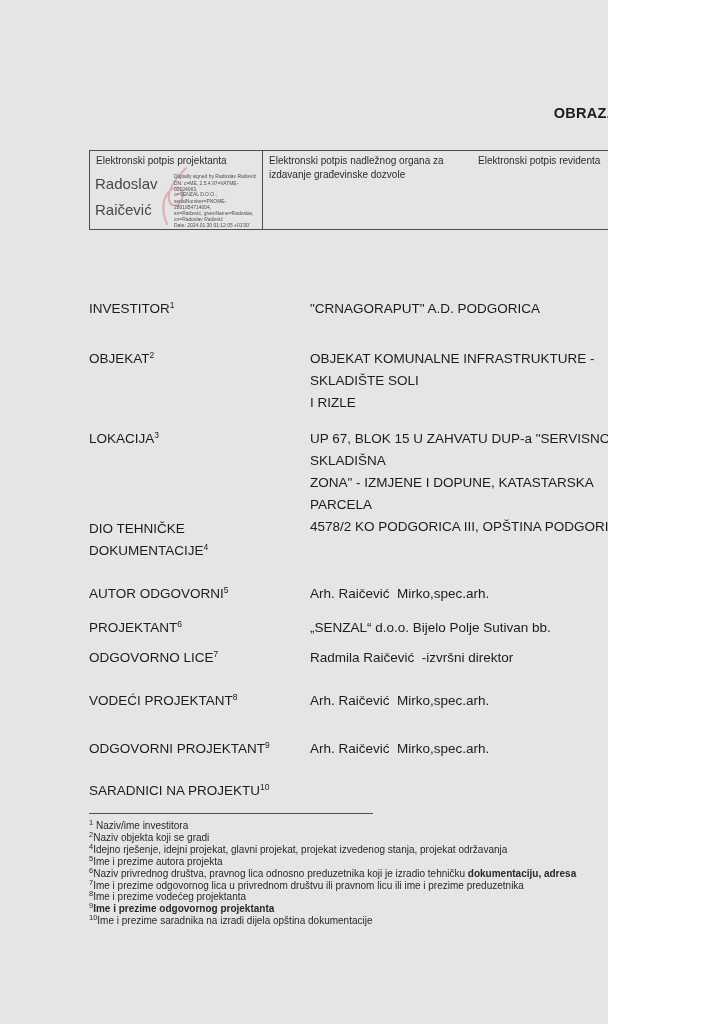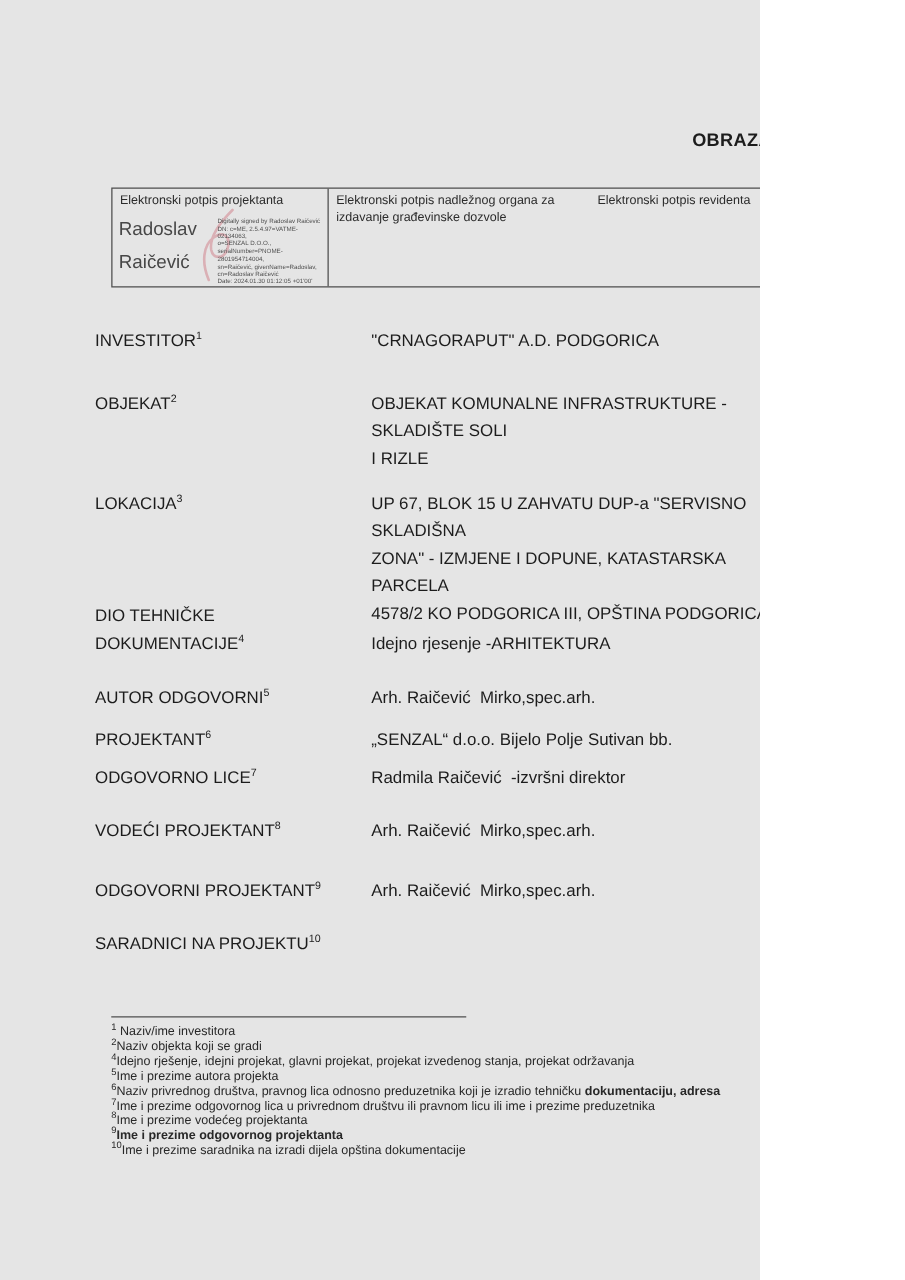--- a/index.html
+++ b/index.html
@@ -26,21 +26,21 @@
     position:absolute;left:5px;top:20px;font-size:15px;line-height:26px;
     color:#474747;white-space:pre-line;
   }
   .sig-details{
     position:absolute;left:84px;top:23px;width:138px;
     font-size:8px;line-height:1.22;color:#4f4f4f;
     transform:scale(0.62);transform-origin:top left;white-space:pre-line;
   }
   .sig-squiggle{position:absolute;left:66px;top:15px;opacity:.8;}
   
-  .field-row{position:absolute;left:76px;width:570px;height:24px;}
+  .field-row{position:absolute;left:89px;width:570px;height:24px;margin-top:36px;}
   .f-label{
     position:absolute;left:0;top:0;font-size:13.5px;line-height:22px;
     color:#1c1c1c;white-space:pre-line;
   }
   .f-label sup{font-size:8.5px;line-height:0;}
   .f-value{
     position:absolute;left:221px;top:0;width:342px;font-size:13.5px;
     line-height:22px;color:#1c1c1c;white-space:pre-wrap;
   }
   .f-value.second-line{top:22px;}
@@ -97,21 +97,20 @@
   <div class="field-row" style="top:392px">
     <span class="f-label"><span>LOKACIJA</span><sup>3</sup></span>
     <span class="f-value">UP 67, BLOK 15 U ZAHVATU DUP-a "SERVISNO SKLADIŠNA
 ZONA" - IZMJENE I DOPUNE, KATASTARSKA PARCELA
 4578/2 KO PODGORICA III, OPŠTINA PODGORICA</span>
   </div>
 
   <div class="field-row" style="top:482px">
     <span class="f-label"><span>DIO TEHNIČKE
 DOKUMENTACIJE</span><sup>4</sup></span>
-    <span class="f-value second-line">Idejno rjesenje -ARHITEKTURA</span>
   </div>
 
   <div class="field-row" style="top:547px">
     <span class="f-label"><span>AUTOR ODGOVORNI</span><sup>5</sup></span>
     <span class="f-value">Arh. Raičević  Mirko,spec.arh.</span>
   </div>
 
   <div class="field-row" style="top:581px">
     <span class="f-label"><span>PROJEKTANT</span><sup>6</sup></span>
     <span class="f-value">„SENZAL“ d.o.o. Bijelo Polje Sutivan bb.</span>

